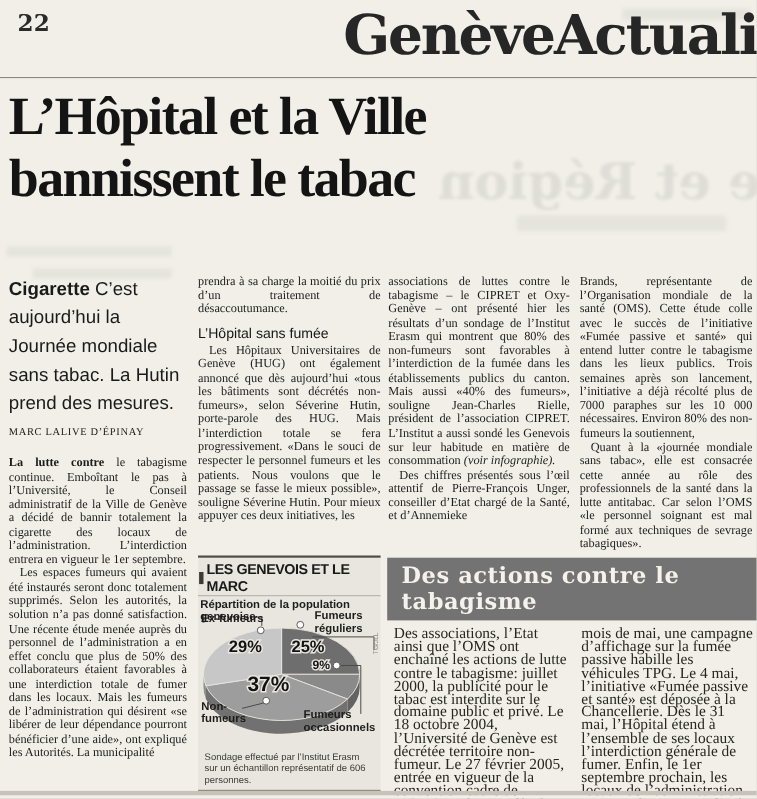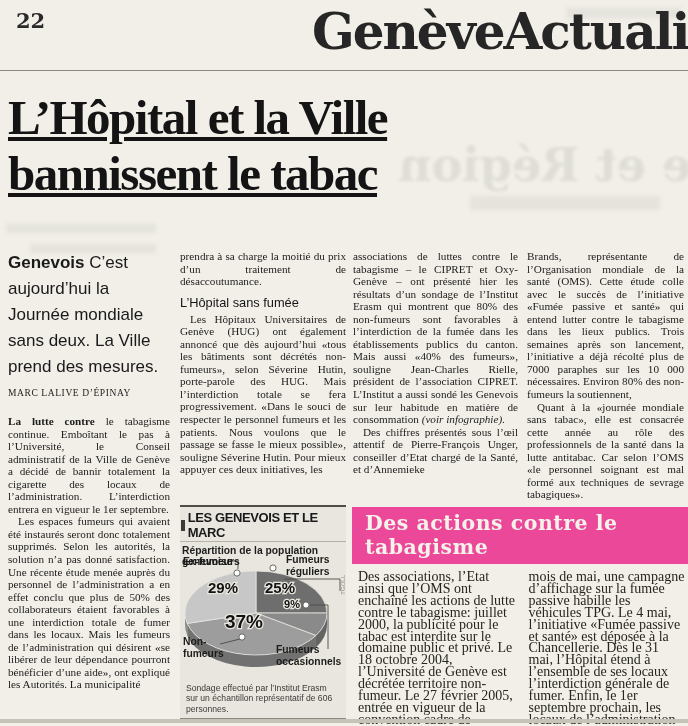--- a/index.html
+++ b/index.html
@@ -10,22 +10,22 @@
            font-weight:bold;font-size:21px;color:#2a2a2a;}
   .masthead{position:absolute;left:312px;top:2px;font-family:"DejaVu Serif",serif;
             font-weight:bold;font-size:50px;letter-spacing:-2px;color:#262626;white-space:nowrap;}
   .header-rule{position:absolute;left:0;top:70px;width:688px;height:0;border-top:1.5px solid #8a887f;}
   
   .ghost{position:absolute;transform:scaleX(-1);color:rgba(40,40,40,.09);filter:blur(1.6px);
          font-family:"DejaVu Serif",serif;font-weight:bold;pointer-events:none;}
   .ghost-head{left:398px;top:138px;font-size:46px;white-space:nowrap;}
   .smudge{position:absolute;background:rgba(70,70,70,.07);filter:blur(2px);pointer-events:none;}
   
-  .headline{position:absolute;left:8px;top:90px;margin:0;font-family:"Liberation Serif",serif;
-            font-weight:bold;font-size:49px;line-height:1.14;letter-spacing:-1.5px;color:#141414;text-decoration:underline;}
+  .headline{position:absolute;left:8px;top:78px;margin:0;font-family:"Liberation Serif",serif;
+            font-weight:bold;font-size:49px;line-height:1.14;letter-spacing:-1.5px;color:#141414;}
   .headline span{display:block;}
   
   .col{position:absolute;top:250px;overflow:hidden;}
   .col1{left:8px;width:162px;height:470px;}
   .col2{left:180px;width:166px;height:253px;}
   .col3{left:353px;width:165px;height:252px;}
   .col4{left:527px;width:157px;height:252px;}
   .lead{margin:0 0 8px 0;font-family:"Liberation Sans",sans-serif;font-size:17px;
         line-height:26px;color:#1a1a1a;}
   .lead b{font-weight:bold;}
@@ -45,21 +45,21 @@
            letter-spacing:-.4px;color:#191919;}
   .infobox-subtitle{font-family:"Liberation Sans",sans-serif;font-weight:bold;font-size:10.3px;
            padding:3px 2px 2px 2px;color:#1d1d1d;}
   .pie-svg{position:absolute;left:2px;top:42px;}
   .credit{position:absolute;right:0px;top:68px;writing-mode:vertical-rl;transform:rotate(180deg);
           font-family:"Liberation Sans",sans-serif;font-size:6px;color:#8d8a82;}
   .caption{position:absolute;left:6px;bottom:4px;width:152px;font-family:Liberation Sans, sans-serif;
            font-size:8.6px;line-height:10.5px;color:#3a3a38;}
   
   .actionsbox{position:absolute;left:352px;top:507px;width:336px;height:212px;box-sizing:border-box;}
-  .actions-title{background:#ec4899;color:#f4f2ea;font-family:"DejaVu Serif",serif;
+  .actions-title{background:#737373;color:#f4f2ea;font-family:"DejaVu Serif",serif;
            font-weight:bold;font-size:20.5px;letter-spacing:.5px;padding:4px 8px 5px 13px;}
   .actions-cols{display:flex;gap:13px;padding:7px 2px 0 6px;}
   .actions-cols p{margin:0;flex:1;font-family:Liberation Serif, serif;font-size:14px;
            line-height:11.9px;color:#26251f;}
   .actions-cols b{font-weight:bold;}
   .bottom-rule{position:absolute;left:0;top:719px;width:688px;height:4px;background:#c7c3b8;}
 </style>
 </head>
 <body>
 
@@ -74,21 +74,21 @@
   <div class="smudge" style="left:6px;top:224px;width:150px;height:9px;"></div>
   <div class="smudge" style="left:30px;top:244px;width:126px;height:9px;"></div>
   <div class="smudge" style="left:470px;top:196px;width:190px;height:14px;"></div>
 
   <h1 class="headline">
     <span>L’Hôpital et la Ville</span>
     <span>bannissent le tabac</span>
   </h1>
 
   <div class="col col1">
-    <p class="lead"><b>Genevois</b> <span>C’est aujourd’hui la Journée mondiale sans deux. La Ville prend des mesures.</span></p>
+    <p class="lead"><b>Cigarette</b> <span>C’est aujourd’hui la Journée mondiale sans tabac. La Hutin prend des mesures.</span></p>
     <div class="byline">MARC LALIVE D’ÉPINAY</div>
     <p class="body"><b>La lutte contre</b> <span>le tabagisme continue. Emboîtant le pas à l’Université, le Conseil administratif de la Ville de Genève a décidé de bannir totalement la cigarette des locaux de l’administration. L’interdiction entrera en vigueur le 1er septembre.</span></p>
     <p class="body indent">Les espaces fumeurs qui avaient été instaurés seront donc totalement supprimés. Selon les autorités, la solution n’a pas donné satisfaction. Une récente étude menée auprès du personnel de l’administration a en effet conclu que plus de 50% des collaborateurs étaient favorables à une interdiction totale de fumer dans les locaux. Mais les fumeurs de l’administration qui désirent «se libérer de leur dépendance pourront bénéficier d’une aide», ont expliqué les Autorités. La municipalité</p>
   </div>
 
   <div class="col col2">
     <p class="body">prendra à sa charge la moitié du prix d’un traitement de désaccoutumance.</p>
     <h3 class="subhead">L’Hôpital sans fumée</h3>
     <p class="body indent">Les Hôpitaux Universitaires de Genève (HUG) ont également annoncé que dès aujourd’hui «tous les bâtiments sont décrétés non-fumeurs», selon Séverine Hutin, porte-parole des HUG. Mais l’interdiction totale se fera progressivement. «Dans le souci de respecter le personnel fumeurs et les patients. Nous voulons que le passage se fasse le mieux possible», souligne Séverine Hutin. Pour mieux appuyer ces deux initiatives, les</p>
   </div>

